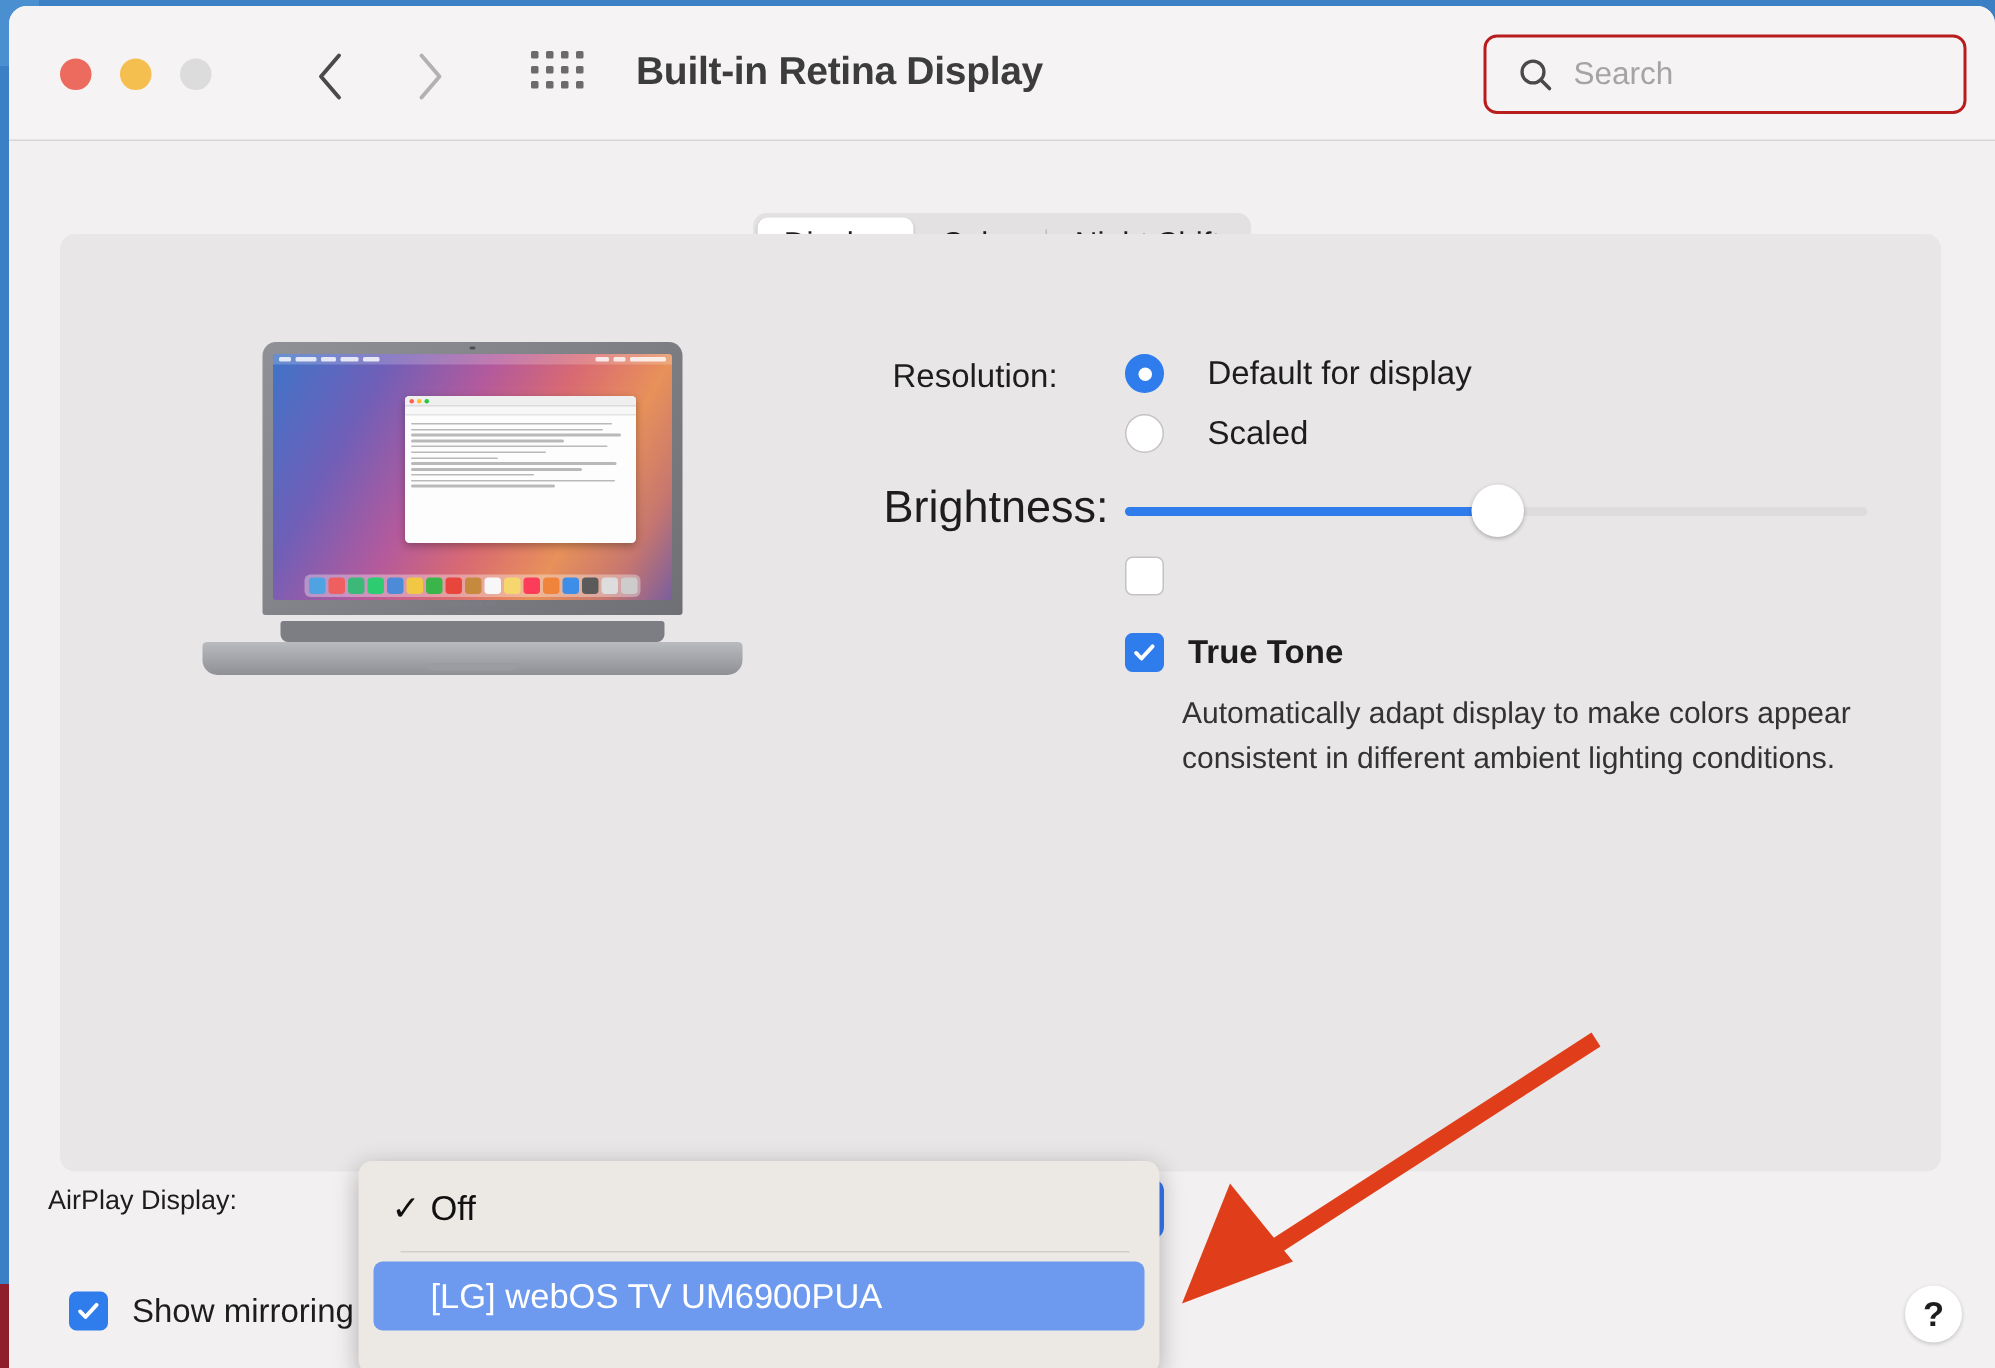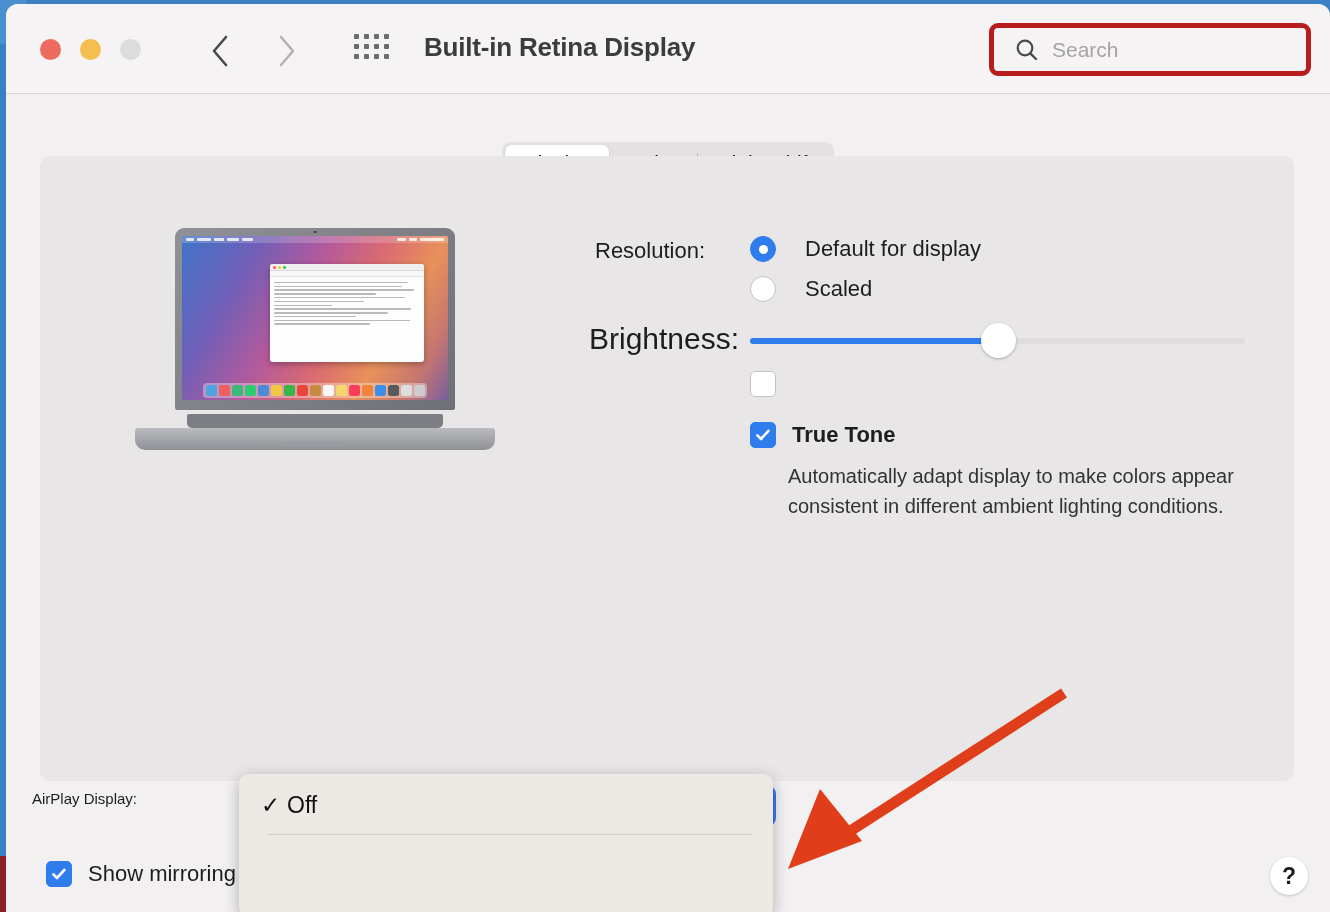--- a/index.html
+++ b/index.html
@@ -63,21 +63,21 @@
 
   .win-title {
     position: absolute; left: 418px; top: 28px;
     font-size: 26px; font-weight: bold; color: #3c3c3c;
     letter-spacing: -0.2px;
   }
 
   .search-box {
     position: absolute; right: 19px; top: 19px;
     width: 322px; height: 53px;
-    border: 5px solid #b91c1c; border-radius: 9px;
+    border: 2px solid #b91c1c; border-radius: 9px;
     background: #f5f3f3;
     display: flex; align-items: center; padding-left: 20px;
   }
   .search-box .mag { width: 26px; height: 26px; margin-right: 12px; flex: none; }
   .search-ph { font-size: 21px; color: #a5a3a3; }
 
   
   .tabrow {
     position: absolute; left: 0; right: 0; top: 138px;
     display: flex; justify-content: center;
@@ -205,21 +205,21 @@
   .cb-auto { left: 710px; top: 215px; }
   .cb-true { left: 710px; top: 266px; font-weight: bold; }
   .desc {
     left: 748px; top: 305px; width: 470px;
     font-size: 20px; color: #333; line-height: 30px;
   }
 
   
   .airplay-label {
     position: absolute; left: 26px; top: 786px;
-    font-size: 15px; color: #1d1d1d;
+    font-size: 18px; color: #1d1d1d;
   }
   .airplay-btn {
     position: absolute; left: 236px; top: 782px;
     width: 534px; height: 40px;
     background: #3478f6; border-radius: 8px;
   }
   .mirror-row { position: absolute; left: 40px; top: 857px; }
 
   .help-btn {
     position: absolute; right: 22px; bottom: 17px;
@@ -433,20 +433,23 @@
   </div>
 
   <div class="help-btn">?</div>
 
   <div class="popup">
     <div class="popup-item">
       <span class="check">✓</span>
       <span>Off</span>
     </div>
     <div class="popup-sep"></div>
+    <div class="popup-item sel">
+      <span>[LG] webOS TV UM6900PUA</span>
+    </div>
   </div>
 
   <div class="arrow">
     <svg width="320" height="205" viewBox="0 0 320 205">
       <line x1="298" y1="14" x2="75" y2="158" stroke="#e03e1a" stroke-width="11" stroke-linecap="butt"></line>
       <polygon points="22,190 54,110 96,162" fill="#e03e1a"></polygon>
     </svg>
   </div>
 
 </div>

